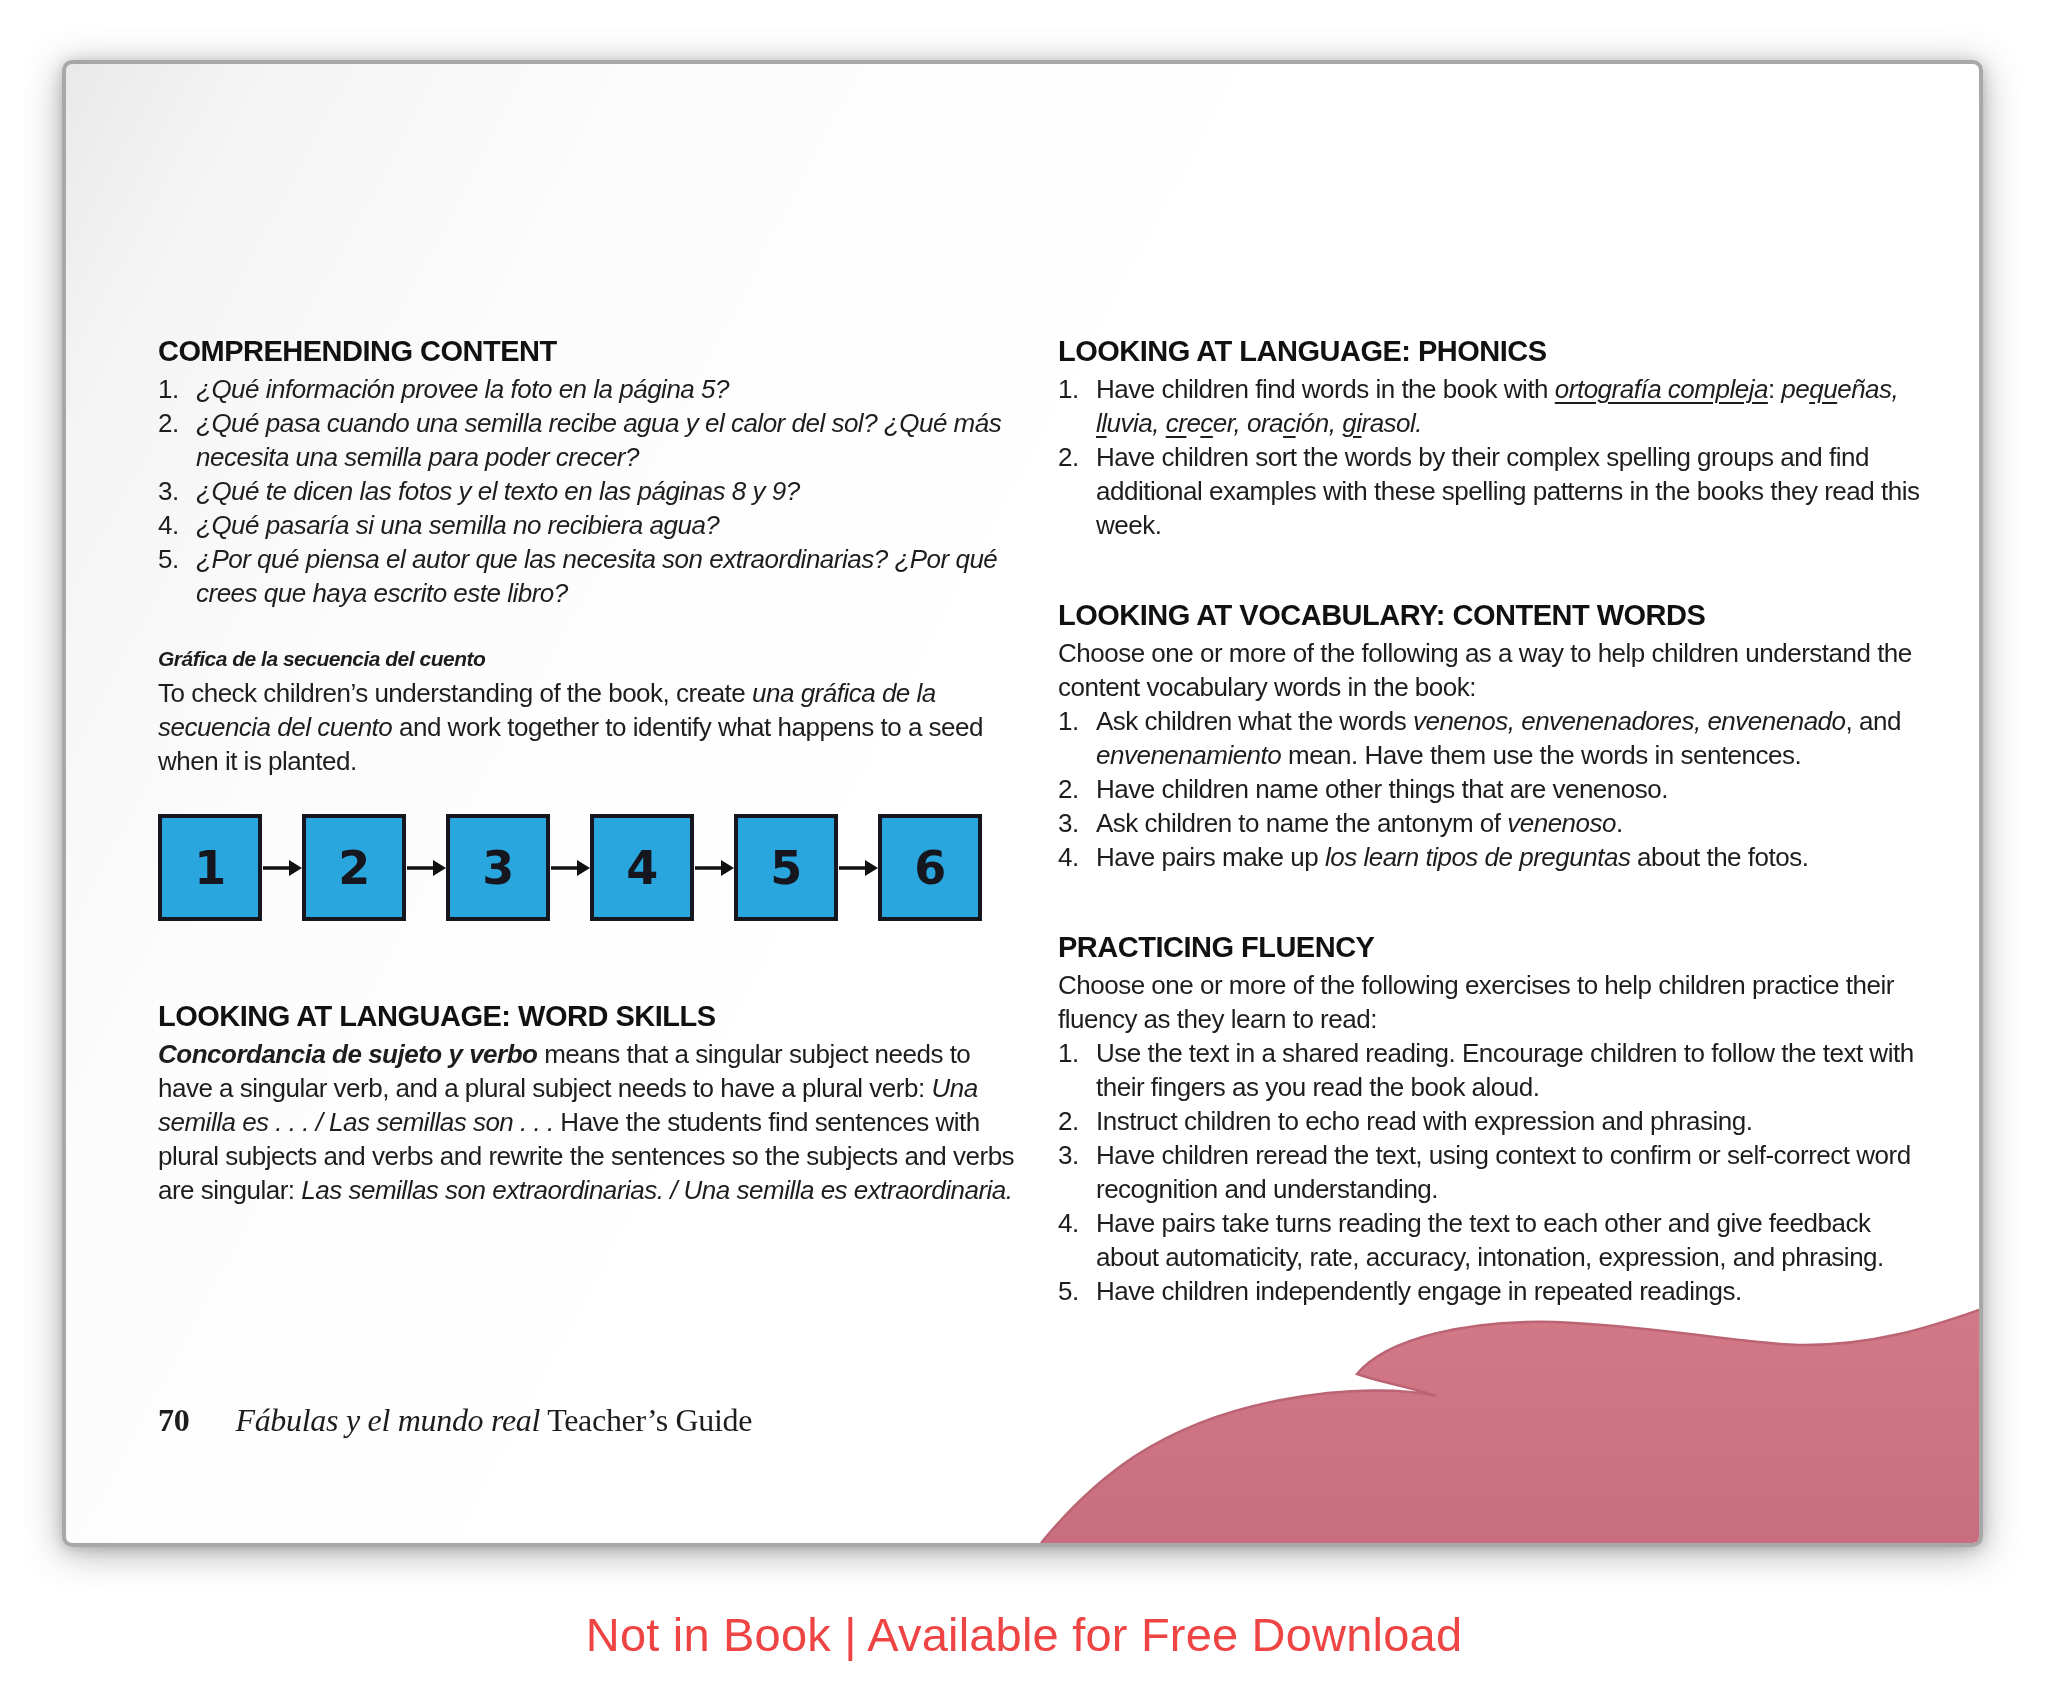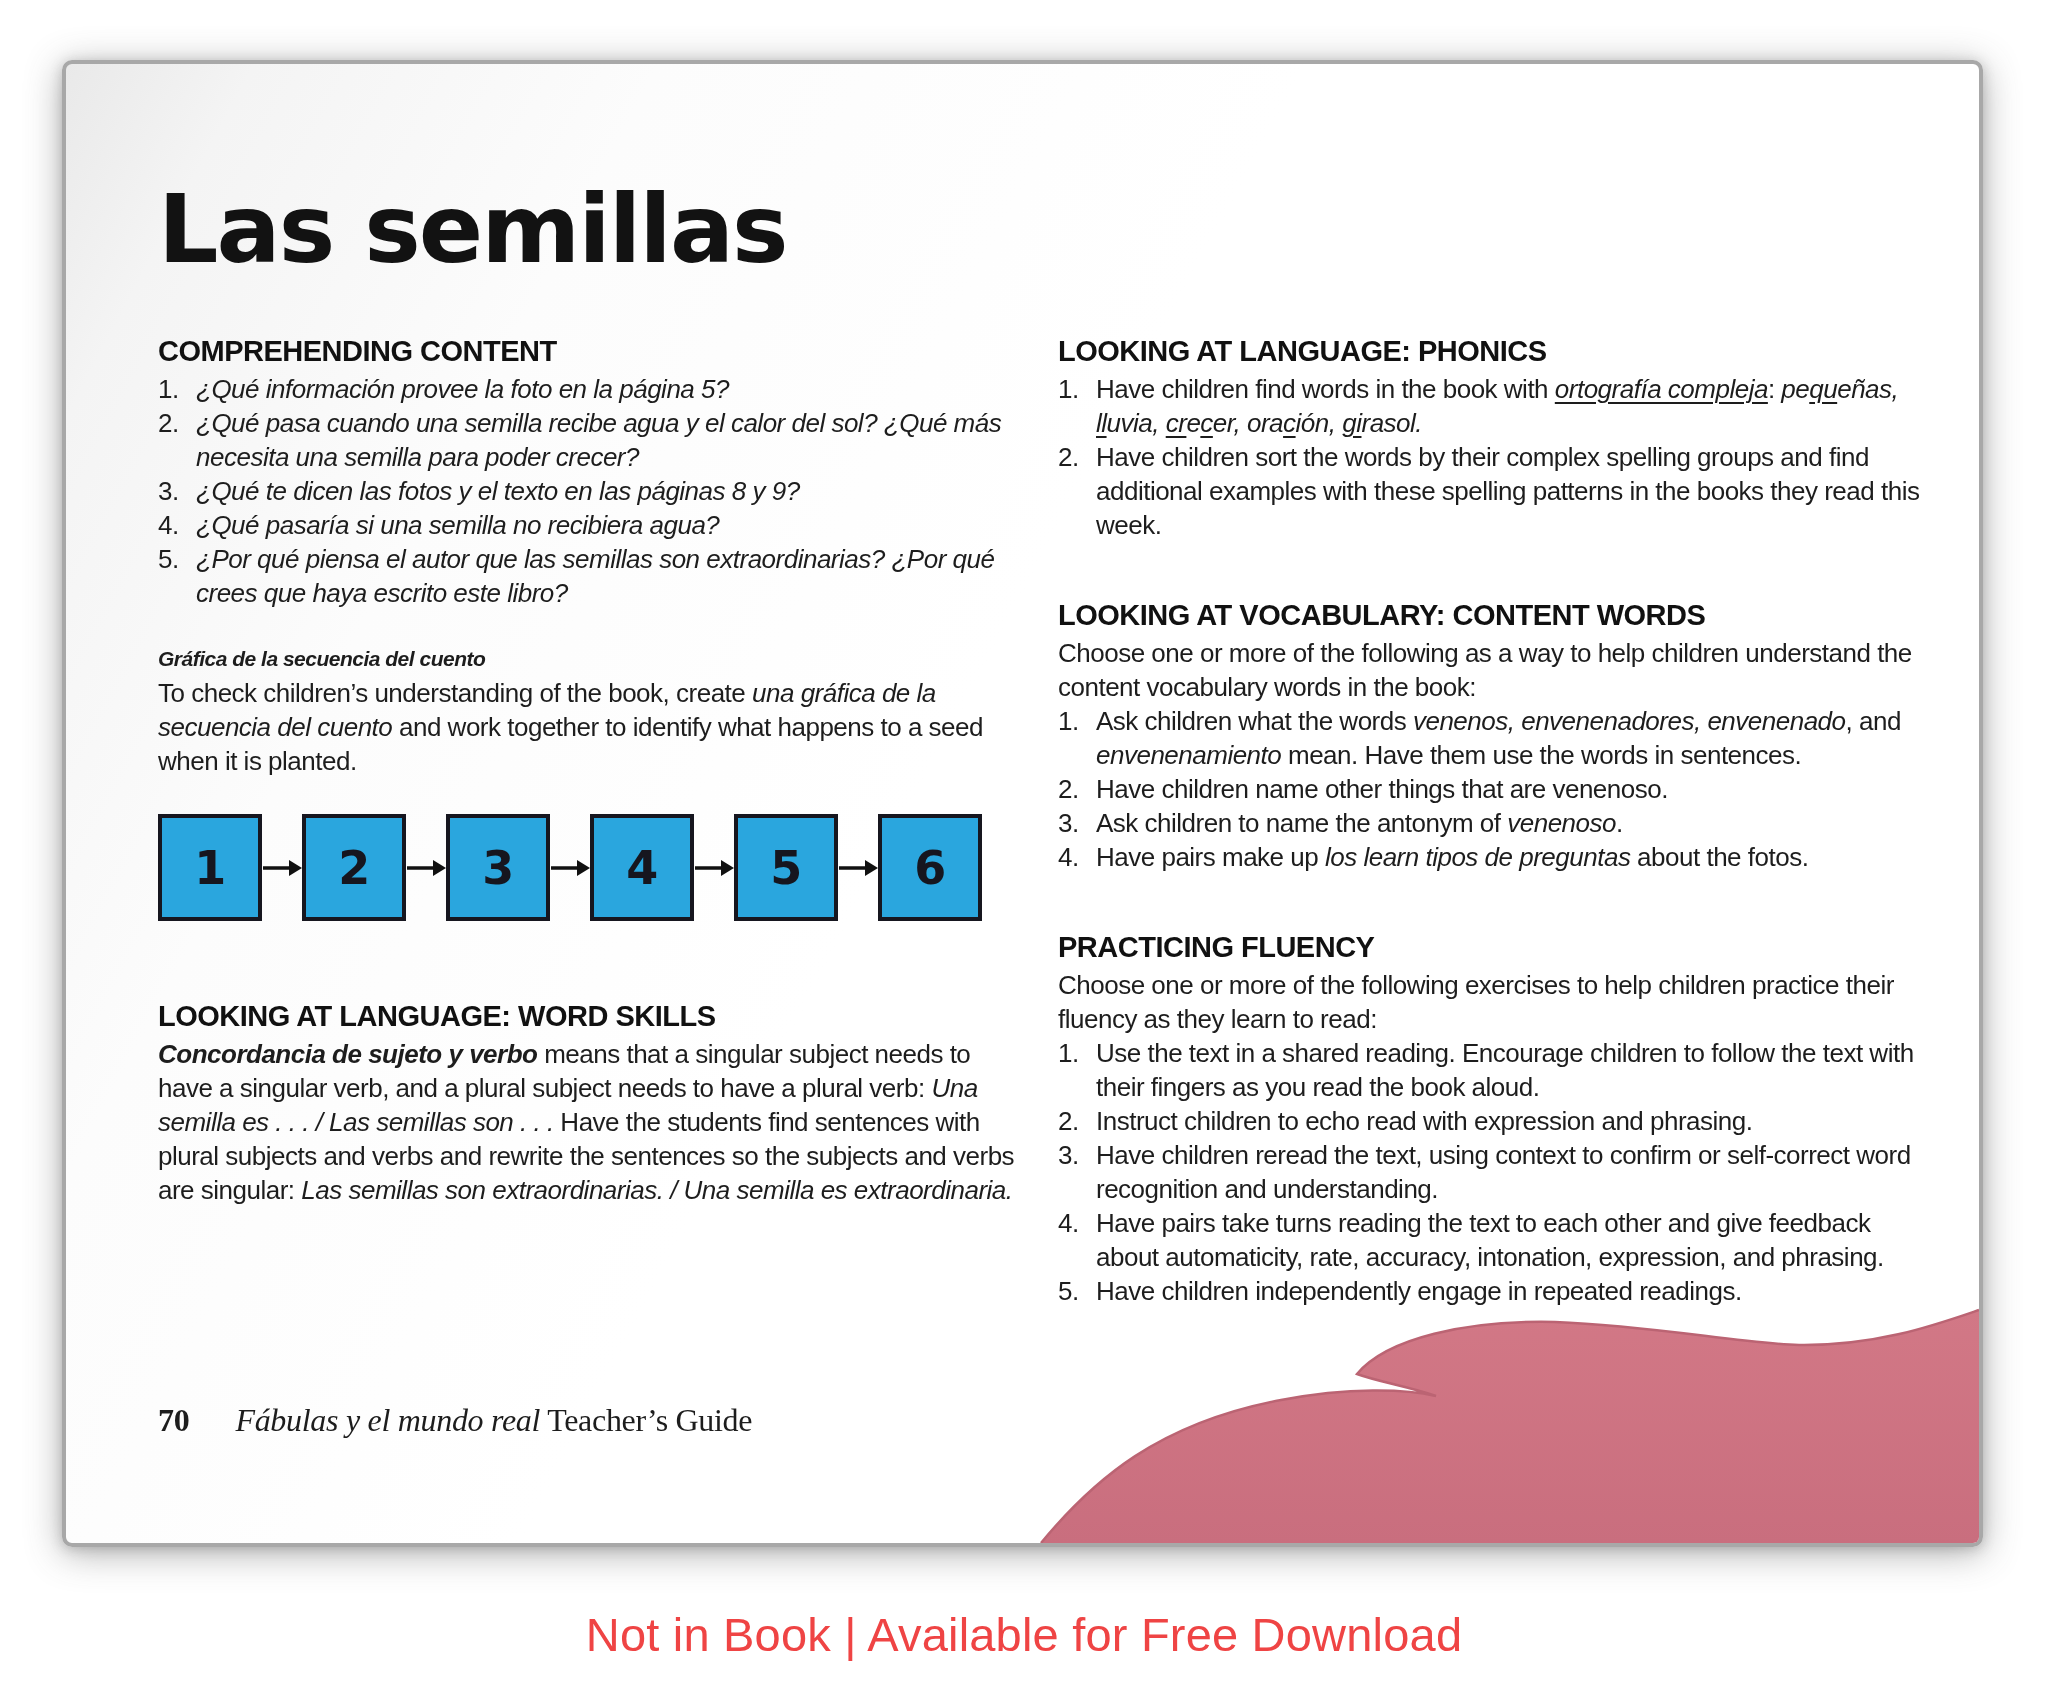--- a/index.html
+++ b/index.html
@@ -57,32 +57,31 @@
   .caption{
     position:absolute;left:0;top:1606px;width:2048px;text-align:center;
     font-size:47px;line-height:1.25;color:#ef4444;letter-spacing:0.2px;font-weight:400;
   }
 </style>
 </head>
 <body>
 
 <div class="page">
 
-  <h1 class="doc-title">Las semillas</h1>
 
   <div class="col col-left">
 
     <div>
       <h2 class="sec-heading">COMPREHENDING CONTENT</h2>
       <div class="num-list">
         <div class="li"><span class="num">1.</span><span><span class="st-i">¿Qué información provee la foto en la página 5?</span></span></div>
         <div class="li"><span class="num">2.</span><span><span class="st-i">¿Qué pasa cuando una semilla recibe agua y el calor del sol? ¿Qué más necesita una semilla para poder crecer?</span></span></div>
         <div class="li"><span class="num">3.</span><span><span class="st-i">¿Qué te dicen las fotos y el texto en las páginas 8 y 9?</span></span></div>
         <div class="li"><span class="num">4.</span><span><span class="st-i">¿Qué pasaría si una semilla no recibiera agua?</span></span></div>
-        <div class="li"><span class="num">5.</span><span><span class="st-i">¿Por qué piensa el autor que las semillas son extraordinarias? ¿Por qué crees que haya escrito este libro?</span></span></div>
+        <div class="li"><span class="num">5.</span><span><span class="st-i">¿Por qué piensa el autor que las necesita son extraordinarias? ¿Por qué crees que haya escrito este libro?</span></span></div>
       </div>
 
       <div class="subsection">
         <h3 class="sub-heading">Gráfica de la secuencia del cuento</h3>
         <p class="para"><span>To check children’s understanding of the book, create </span><span class="st-i">una gráfica de la secuencia del cuento</span><span> and work together to identify what happens to a seed when it is planted.</span></p>
       </div>
     </div>
 
     <div class="seq-diagram">
       <div class="seq-box">1</div>

